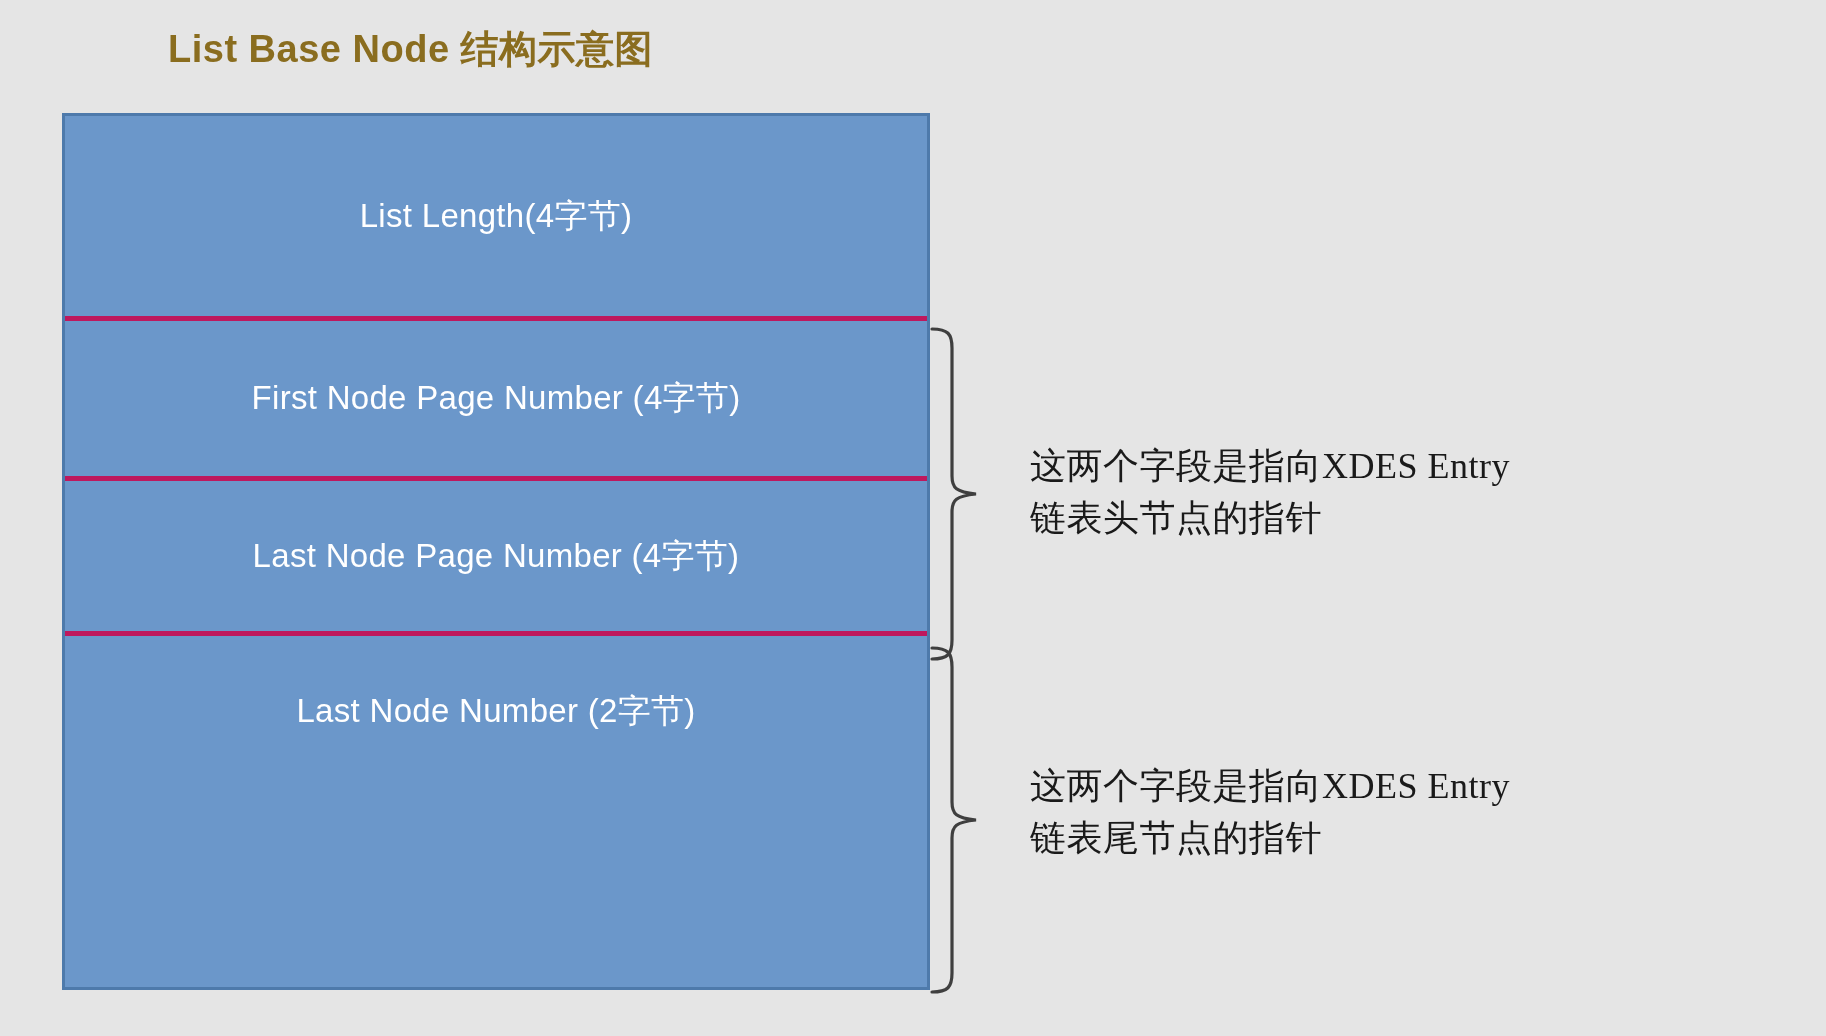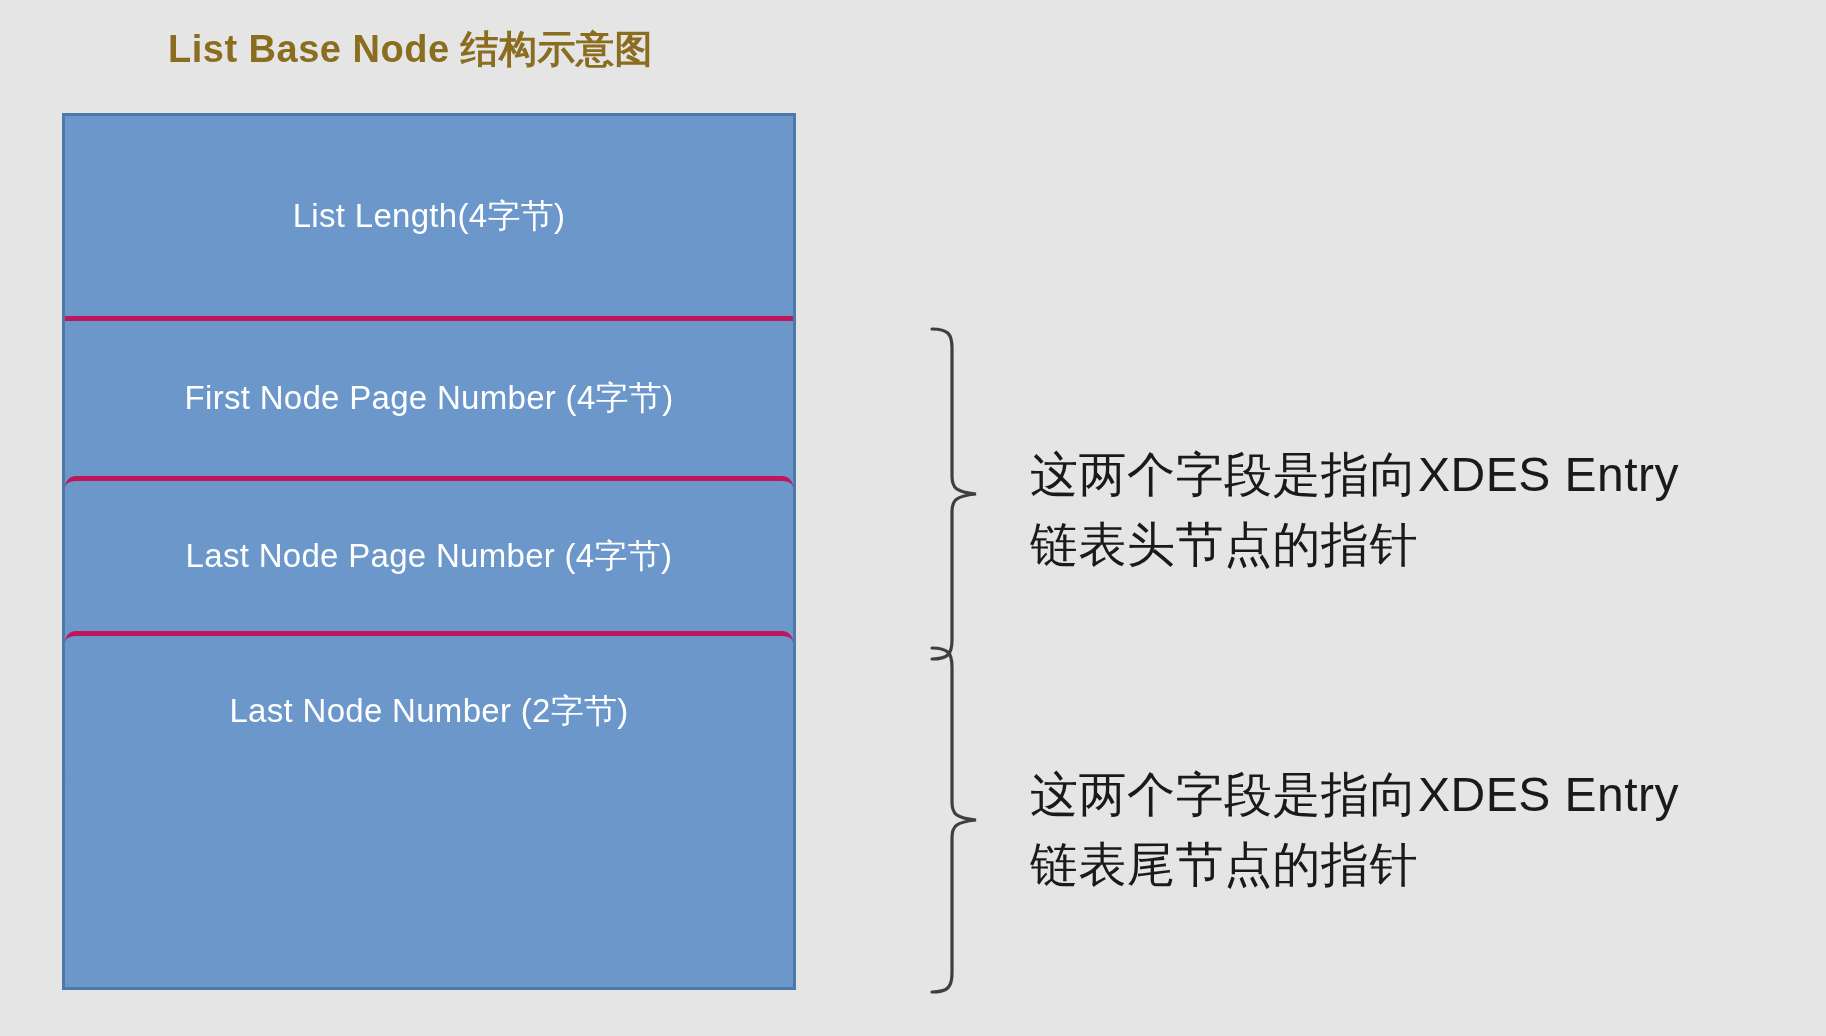--- a/index.html
+++ b/index.html
@@ -34,21 +34,21 @@
     letter-spacing: 0.5px;
     white-space: nowrap;
     line-height: 1.2;
   }
 
   
   .struct-box {
     position: absolute;
     left: 62px;
     top: 113px;
-    width: 734px;
+    width: 868px;
     height: 877px;
     background: #6b97ca;
     border: 3px solid #4e7aab;
     box-sizing: border-box;
     display: flex;
     flex-direction: column;
   }
 
   .field-row {
     position: relative;
@@ -63,34 +63,34 @@
     box-sizing: border-box;
     white-space: nowrap;
   }
   .field-row + .field-row {
     border-top: 5px solid #be185d;
   }
 
   .row-h-200 { flex: 0 0 200px; }
   .row-h-160 { flex: 0 0 160px; }
   .row-h-132 { flex: 0 0 132px; }
-  .row-h-155 { flex: 0 0 155px; border-radius: 11px; }
+  .row-h-155 { flex: 0 0 155px; }
 
   
   .brace {
     position: absolute;
     pointer-events: none;
   }
   .brace svg { display: block; }
 
   
   .annotation {
     position: absolute;
-    font-family: Liberation Sans, sans-serif;
-    font-size: 48px;
+    font-family: Liberation Serif, serif;
+    font-size: 36px;
     color: #1a1a1a;
     line-height: 1.45;
     white-space: pre-line;
     letter-spacing: 0.5px;
   }
   .ann-1 { left: 1030px; top: 440px; }
   .ann-2 { left: 1030px; top: 760px; }
 </style>
 </head>
 <body>

